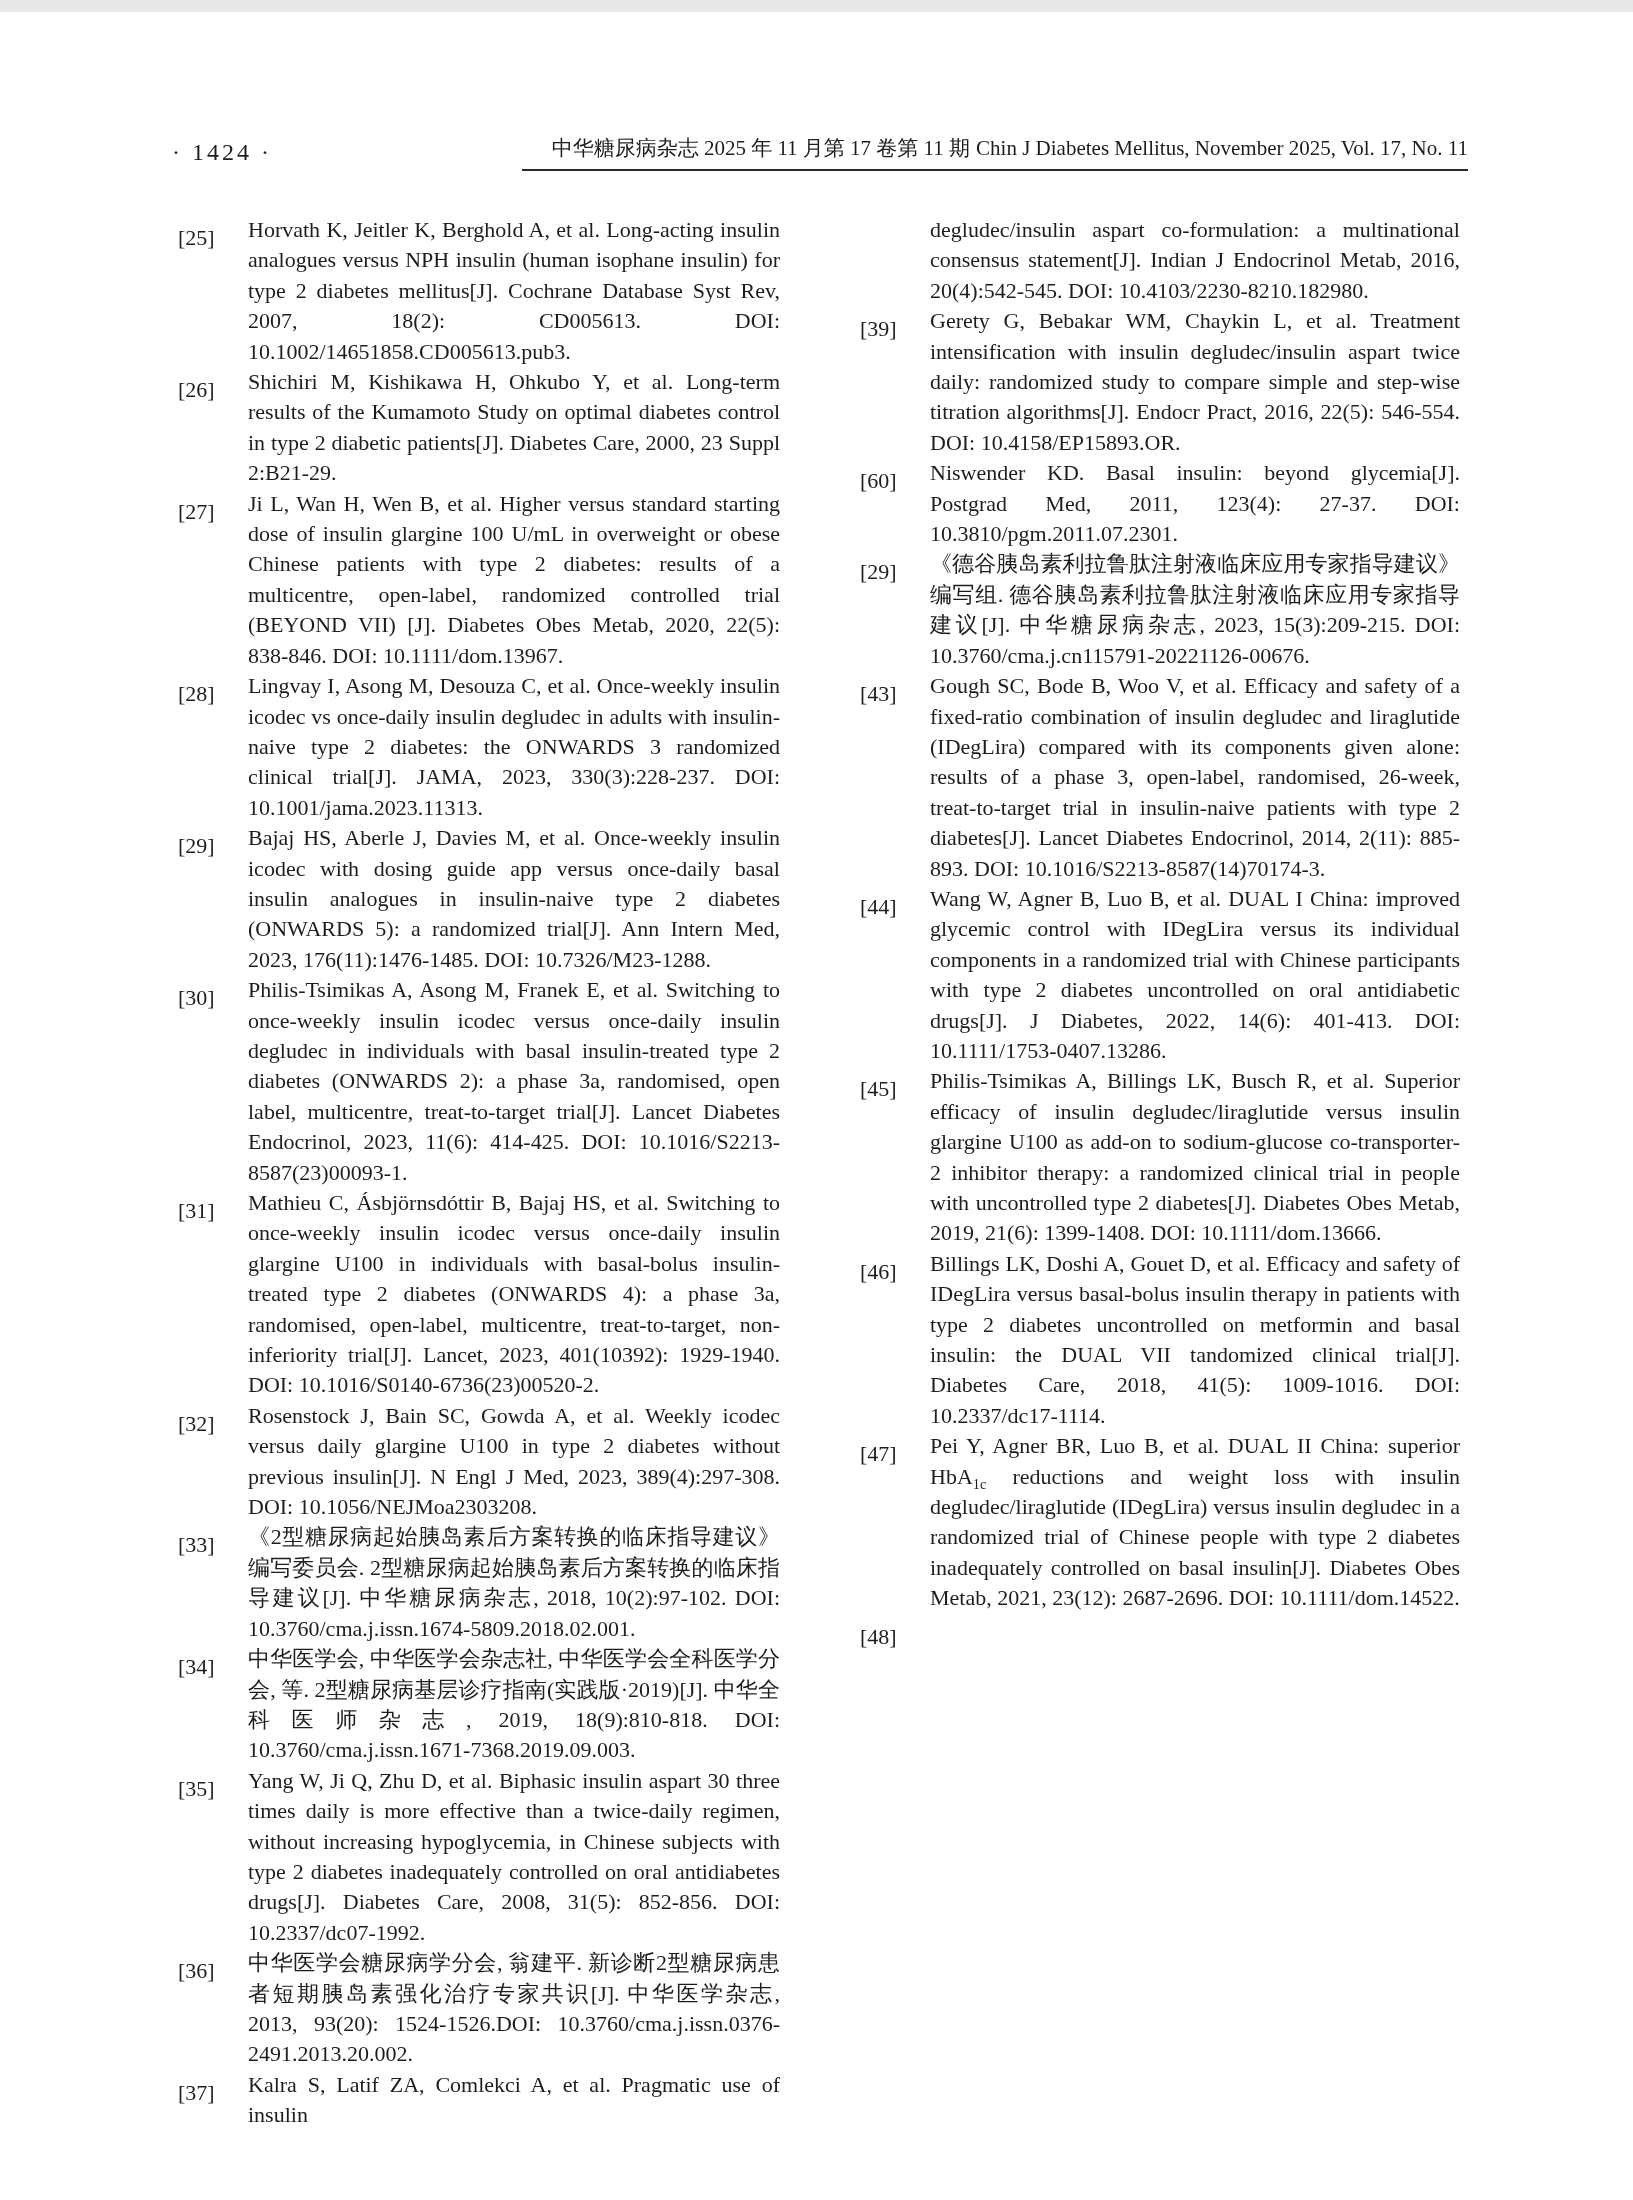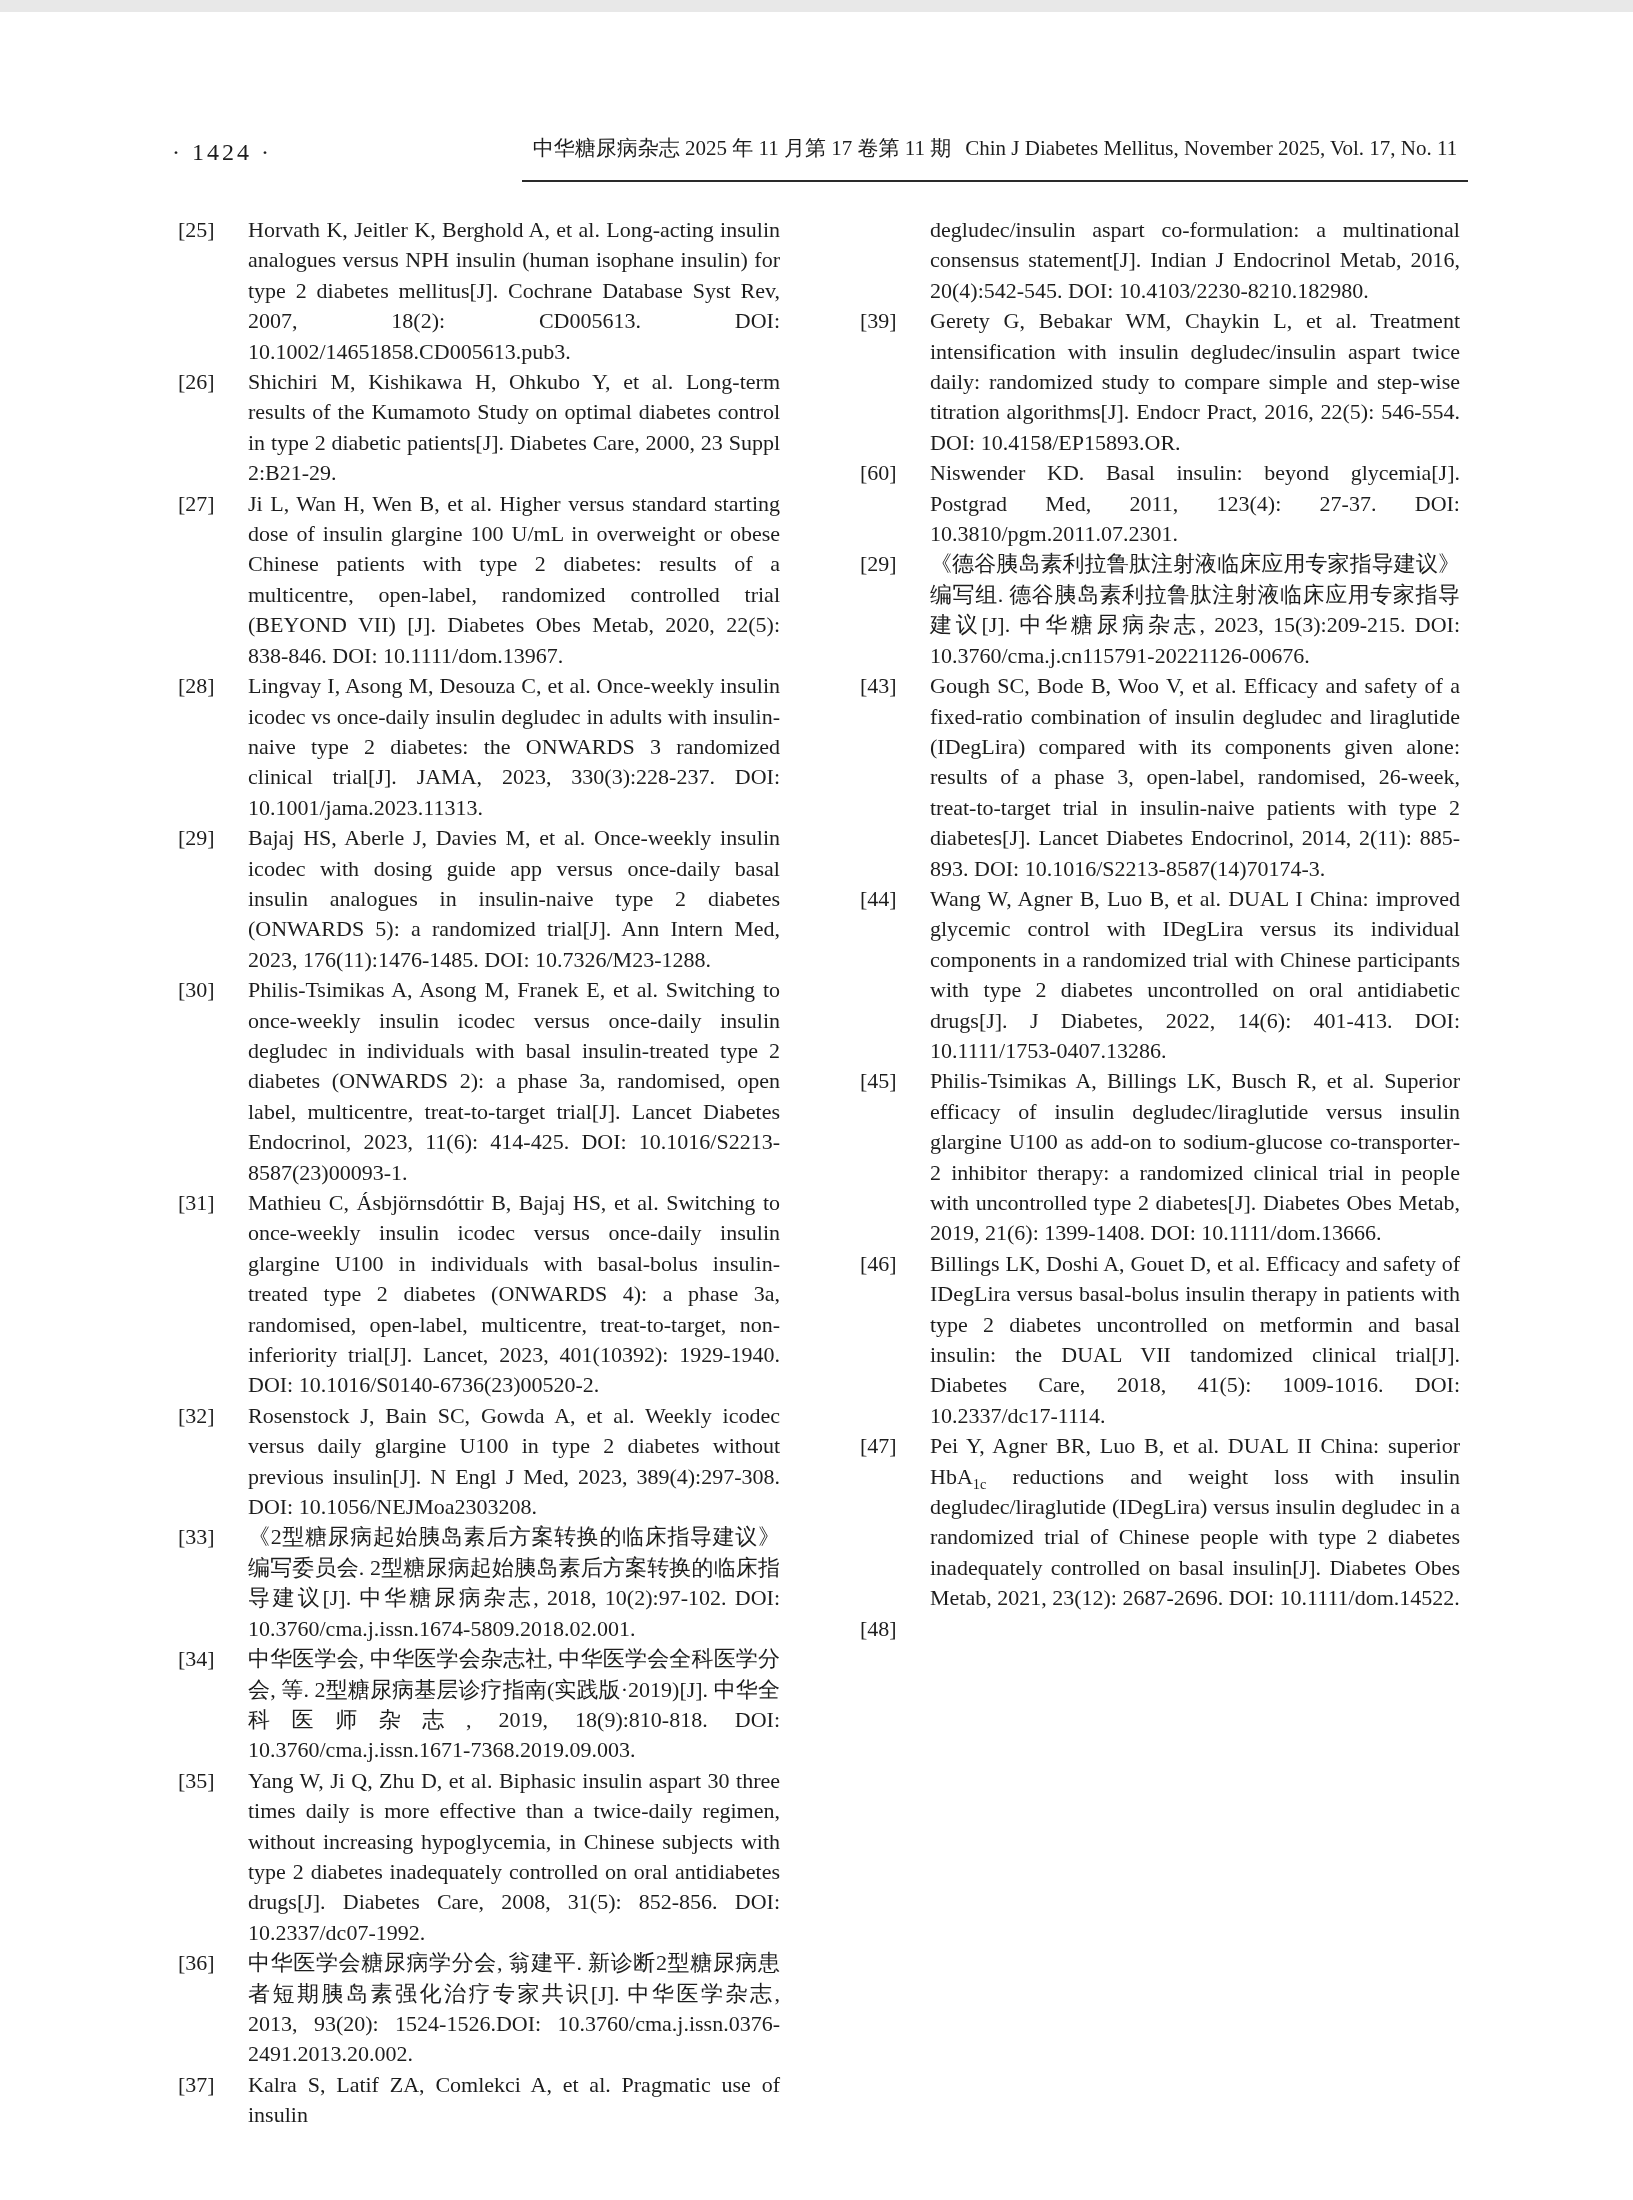--- a/index.html
+++ b/index.html
@@ -20,40 +20,40 @@
     font-size: 24px;
     letter-spacing: 3px;
     white-space: nowrap;
   }
   .journal-head {
     position: absolute;
     left: 522px;
     top: 122px;
     width: 946px;
     display: flex;
-    justify-content: center;
+    justify-content: flex-end;
     align-items: baseline;
-    gap: 14px;
+    gap: 6px;
     font-size: 21px;
     white-space: nowrap;
     border-bottom: 2.5px solid #2a2a2a;
-    padding-bottom: 18px;
+    padding-bottom: 7px;
   }
   .col {
     position: absolute;
     top: 203px;
     font-size: 22px;
     line-height: 30.4px;
     text-align: justify;
     overflow-wrap: break-word;
   }
   .col-left  { left: 178px; width: 602px; }
   .col-right { left: 860px; width: 600px; }
   .ref { position: relative; padding-left: 70px; }
-  .ref-num { position: absolute; left: 0; top: 0; }
+  .ref-num { position: absolute; left: 0; top: 8px; }
   .ref-text sub { font-size: 0.65em; line-height: 0; }
 </style>
 </head>
 <body>
 
 <div class="page">
   <div class="page-no">· 1424 ·</div>
   <div class="journal-head">
     <span>中华糖尿病杂志 2025 年 11 月第 17 卷第 11 期</span>
     <span>Chin J Diabetes Mellitus, November 2025, Vol. 17, No. 11</span>

